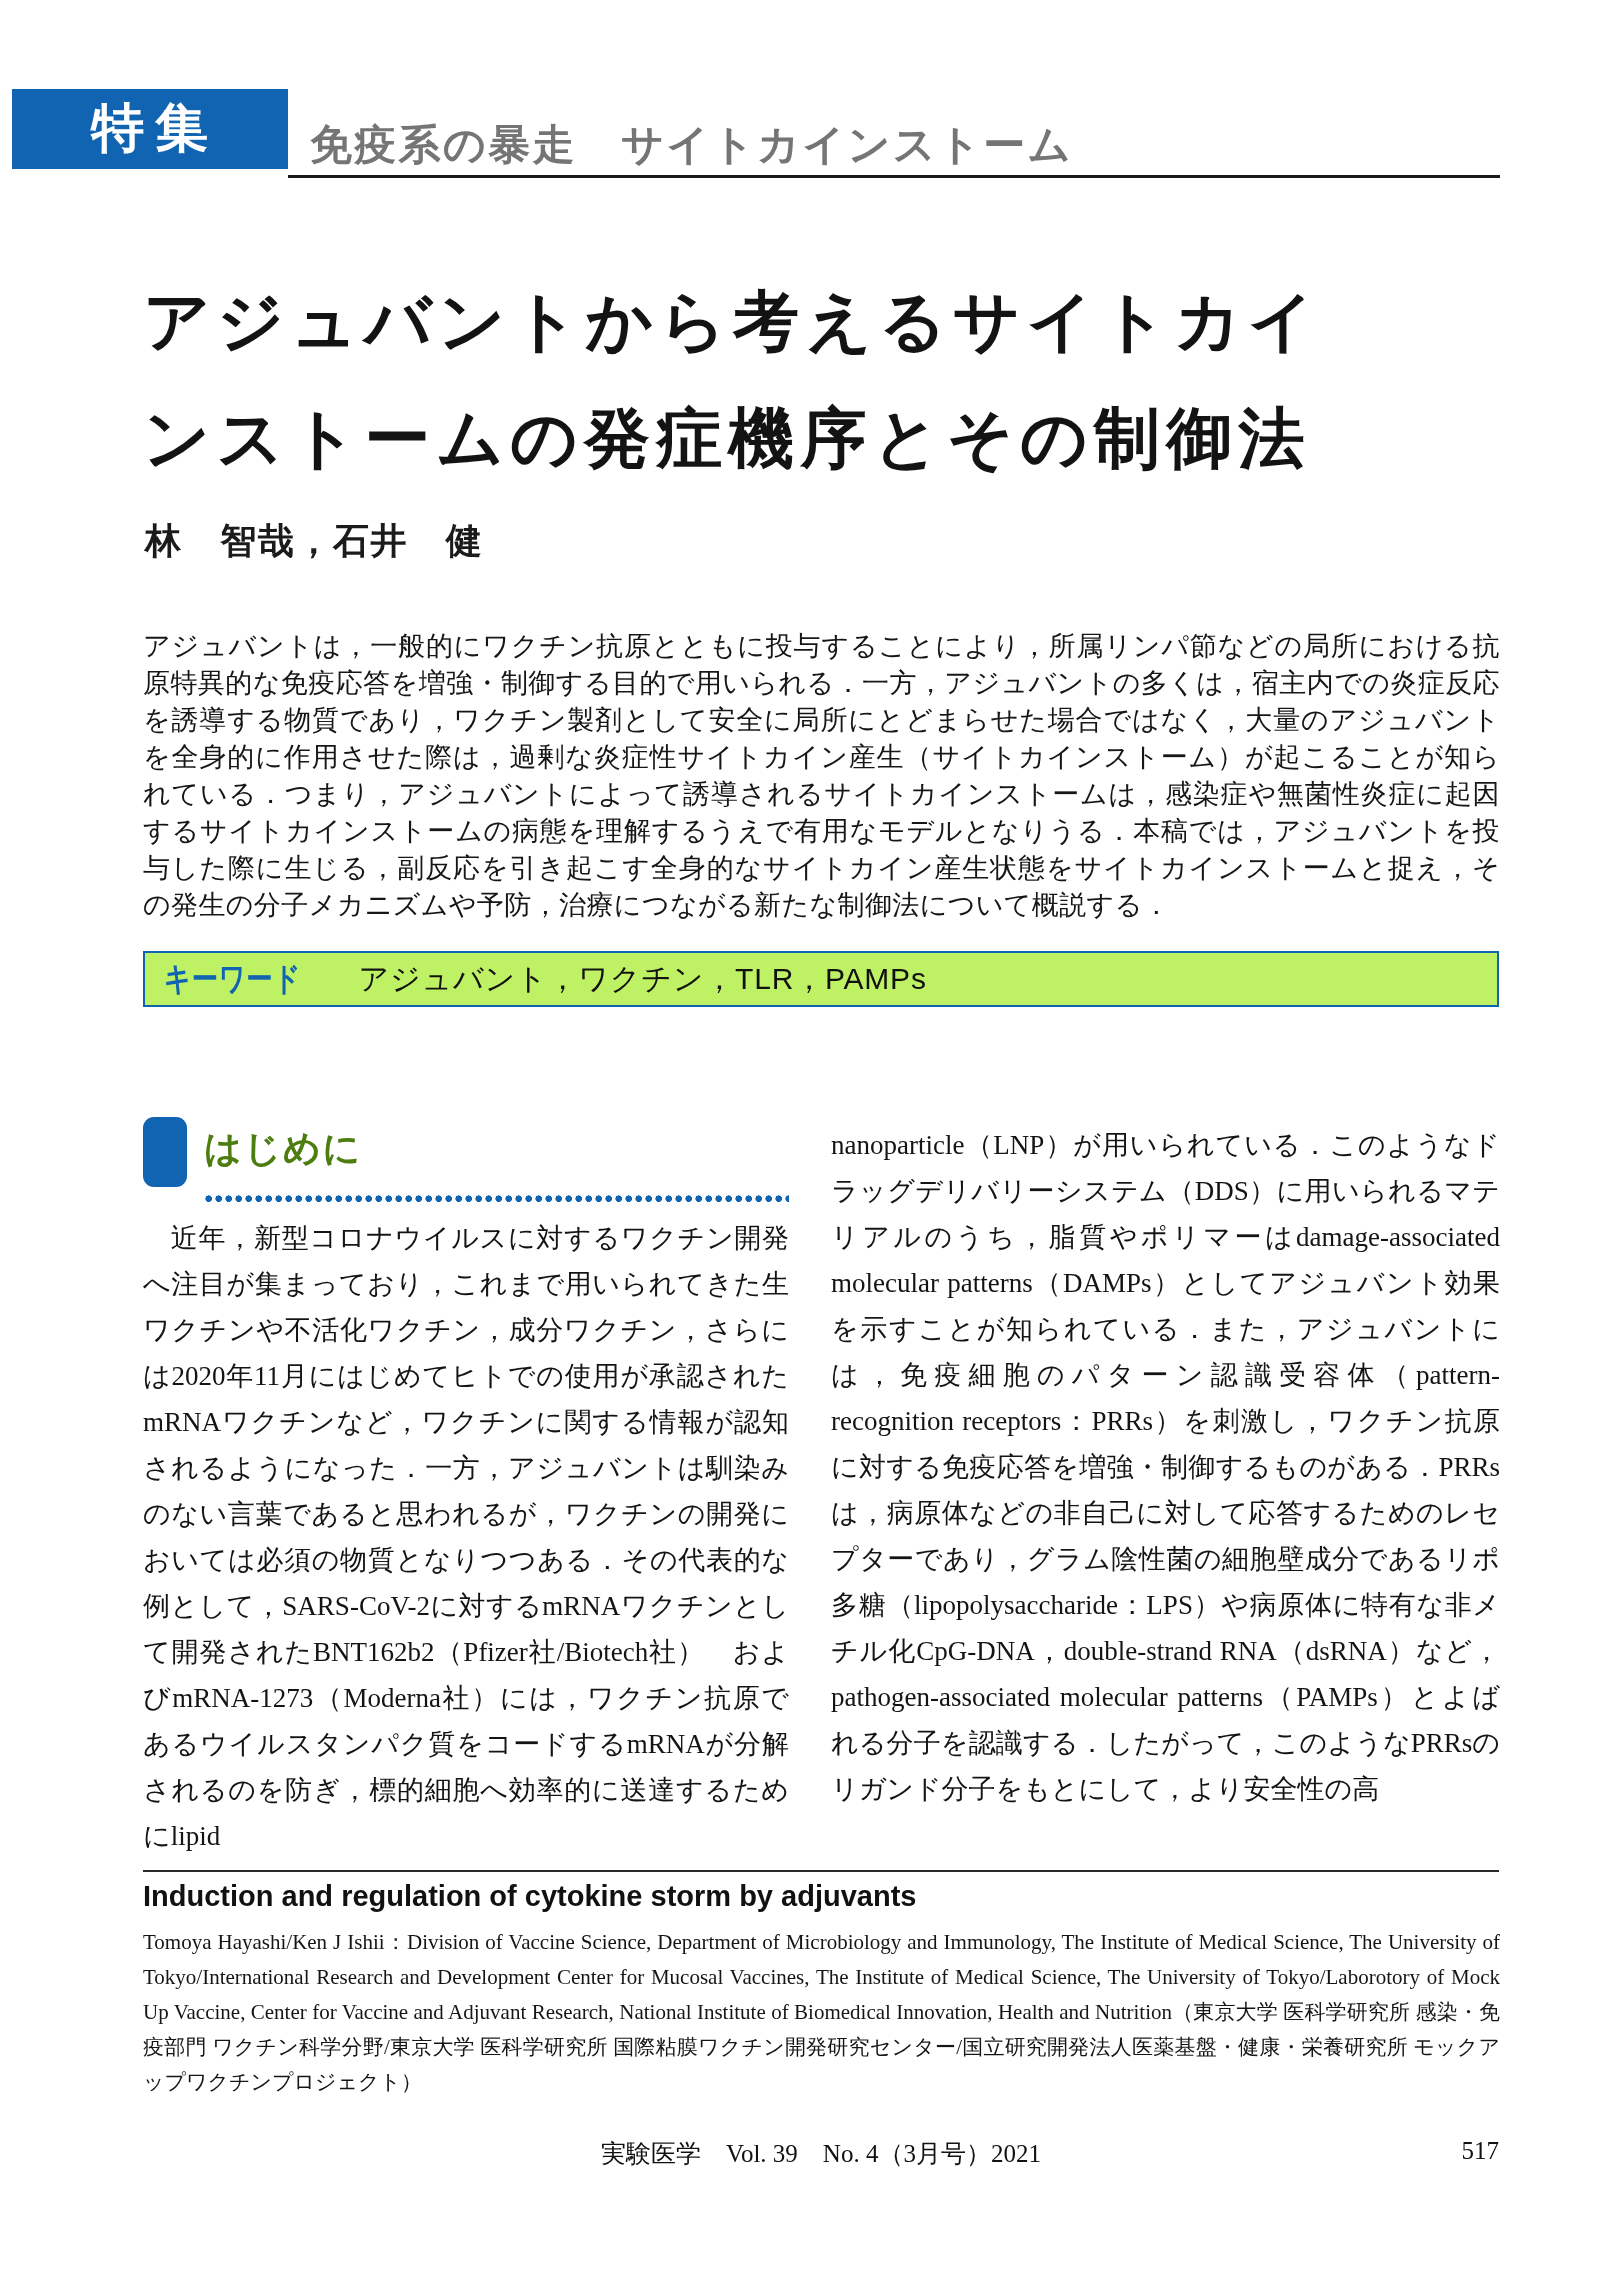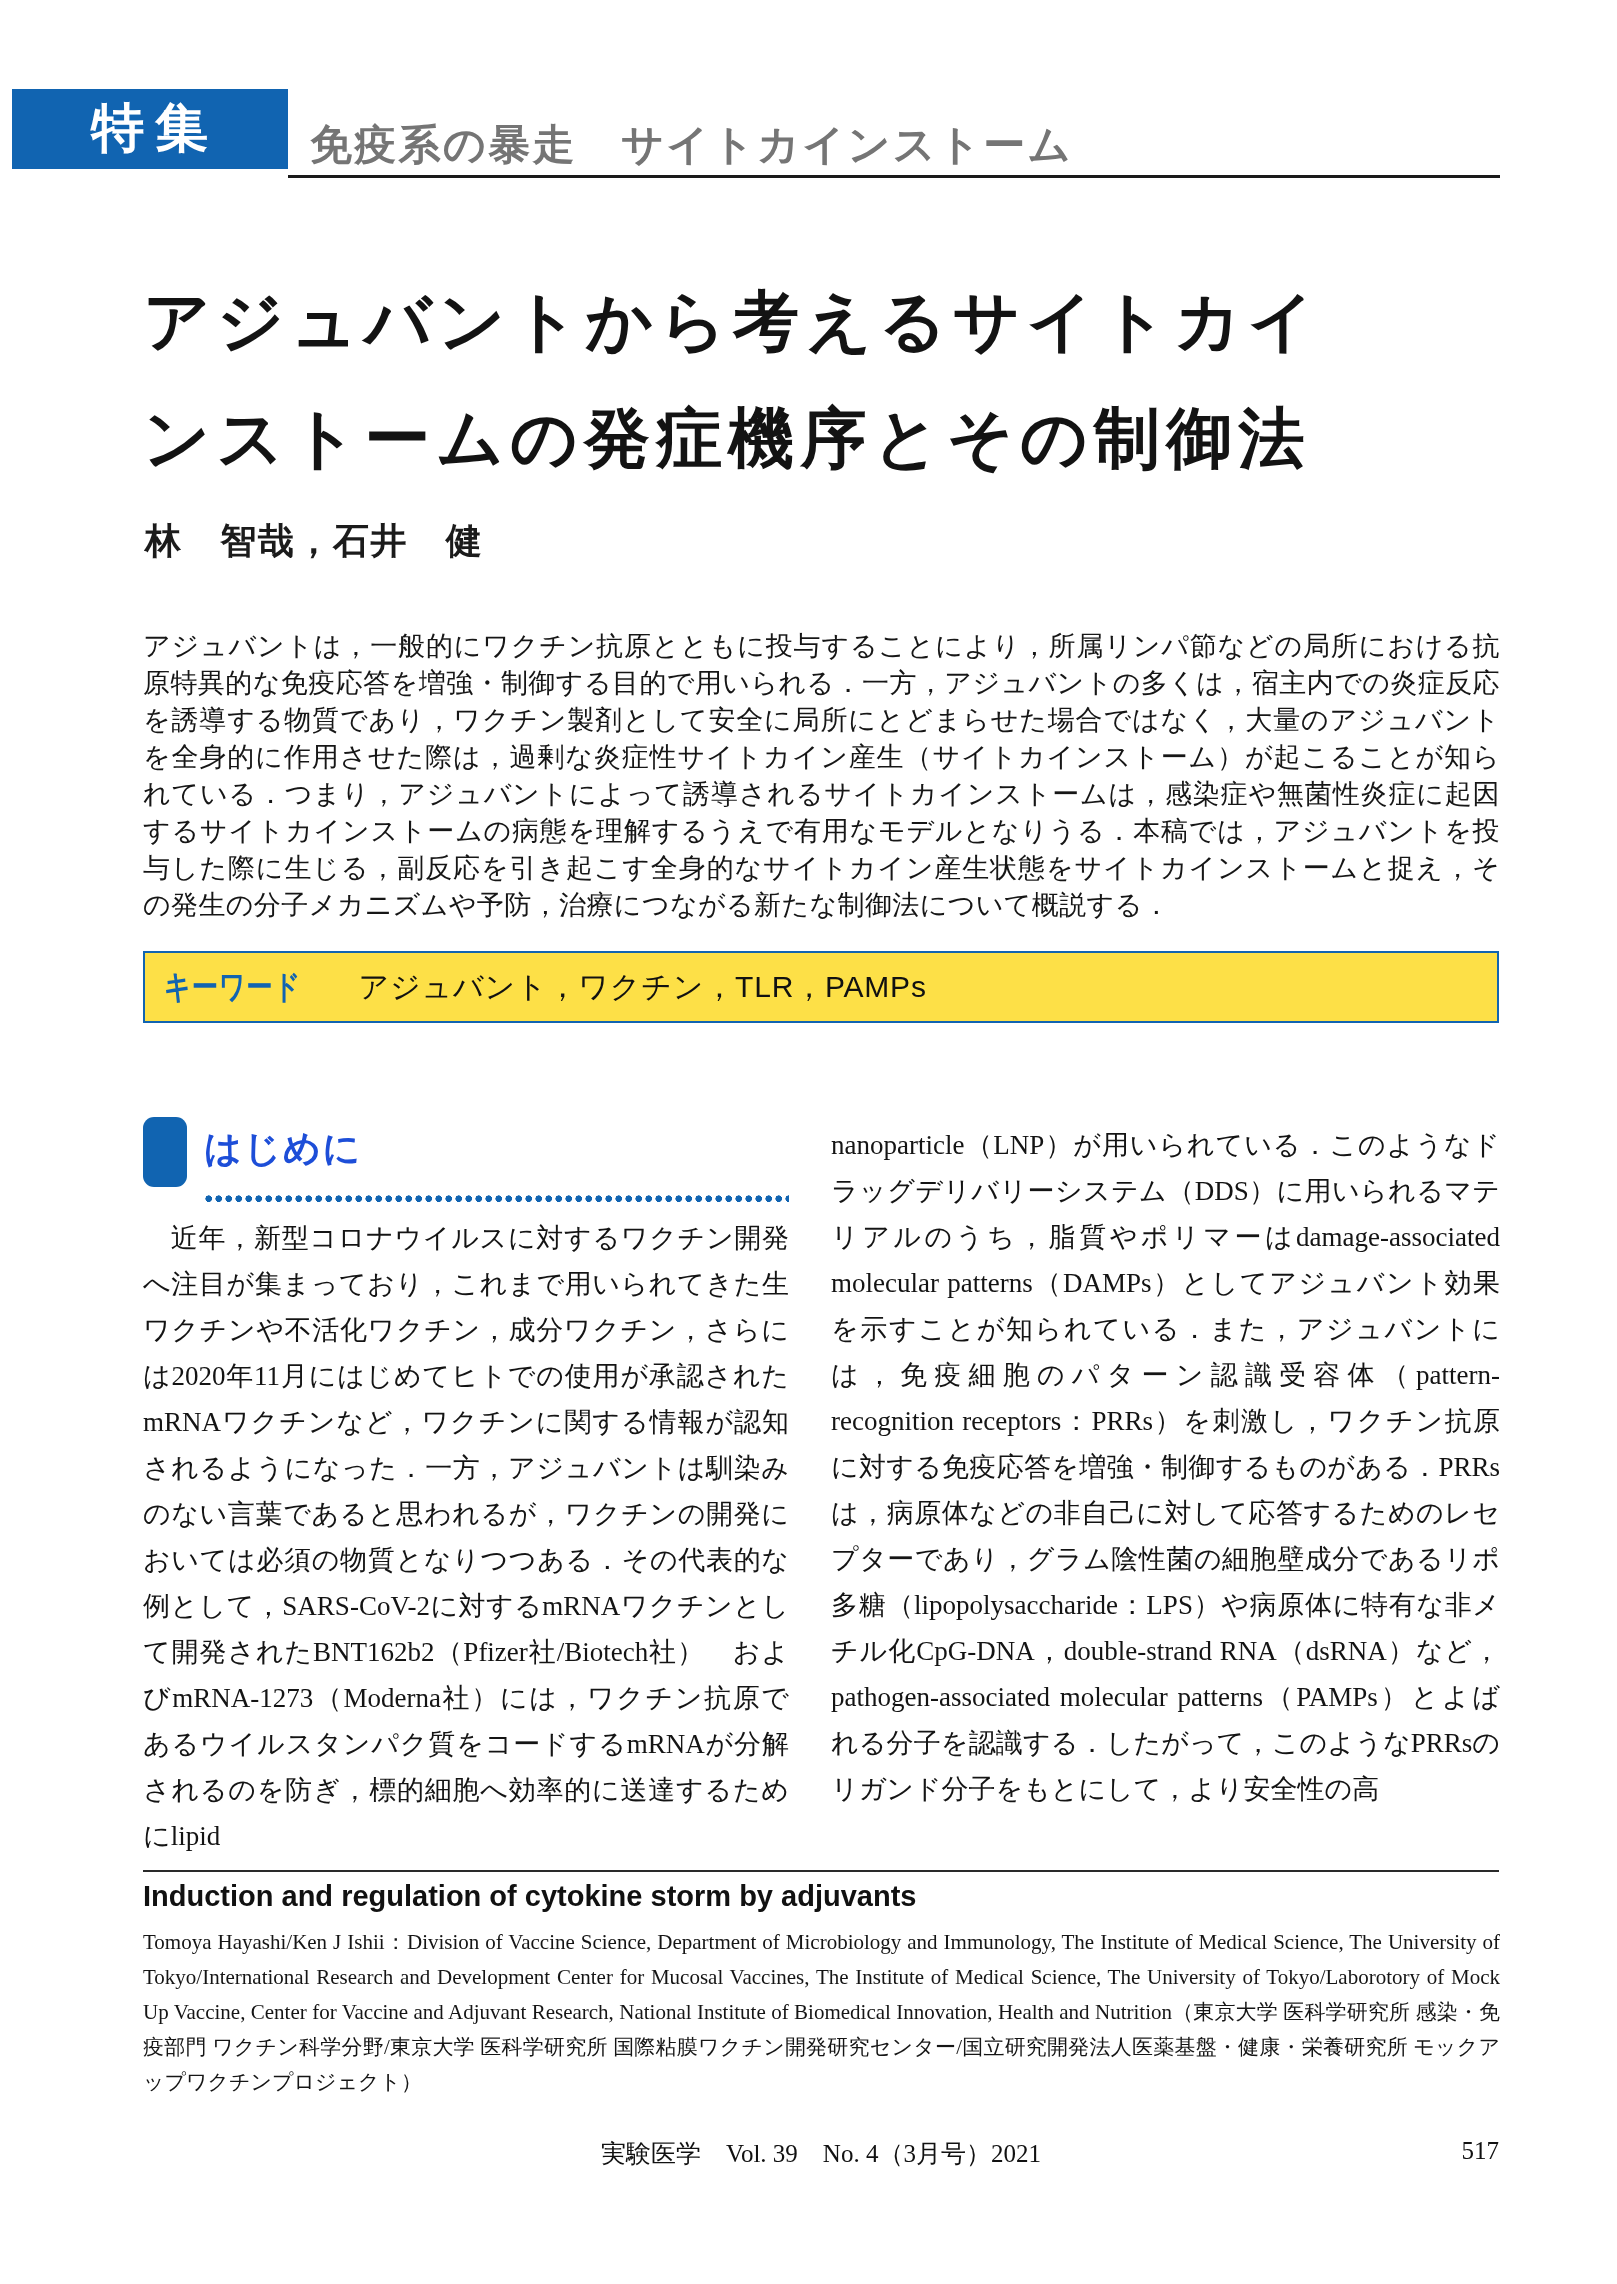--- a/index.html
+++ b/index.html
@@ -29,31 +29,31 @@
     line-height:117px;letter-spacing:6.2px;color:#131313;white-space:nowrap;
   }
   .authors{left:145px;top:517px;font-size:36px;font-weight:600;letter-spacing:1.6px;color:#1b1b1b;}
   
   .abstract{
     left:143px;top:628px;width:1357px;font-size:27px;line-height:37px;
     font-weight:500;text-align:justify;letter-spacing:0.4px;color:#161616;
   }
   
   .keywords-box{
-    left:143px;top:951px;width:1356px;height:72px;border:2.3px solid var(--accent);
-    box-sizing:border-box;display:flex;align-items:center;background:#fde047;
+    left:143px;top:951px;width:1356px;height:56px;border:2.3px solid var(--accent);
+    box-sizing:border-box;display:flex;align-items:center;background:#bef264;
   }
   .keywords-label{
     color:var(--accent);font-weight:bold;font-size:33px;margin-left:18.7px;
     transform:scaleX(0.8);transform-origin:left center;letter-spacing:0.8px;white-space:nowrap;
   }
   .keywords-text{font-size:30px;font-weight:500;margin-left:23.4px;letter-spacing:0.8px;color:#111;}
   
   .sec-square{left:143px;top:1117px;width:44px;height:70px;background:var(--accent);border-radius:11px;}
-  .sec-title{left:204px;top:1124px;font-size:37px;font-weight:bold;letter-spacing:1.6px;color:#1d4ed8;}
+  .sec-title{left:204px;top:1124px;font-size:37px;font-weight:bold;letter-spacing:1.6px;color:#4d7c0f;}
   .sec-dots{
     left:204px;top:1194px;width:585px;height:10px;
     background-image:radial-gradient(circle at 4.7px 4.7px, var(--accent) 3.1px, rgba(0,0,0,0) 3.5px);
     background-size:10px 10px;background-repeat:repeat-x;
   }
   
   .body-col{
     font-family:"Liberation Serif","DejaVu Serif",serif;
     font-size:27px;line-height:46px;text-align:justify;color:#141414;
   }

